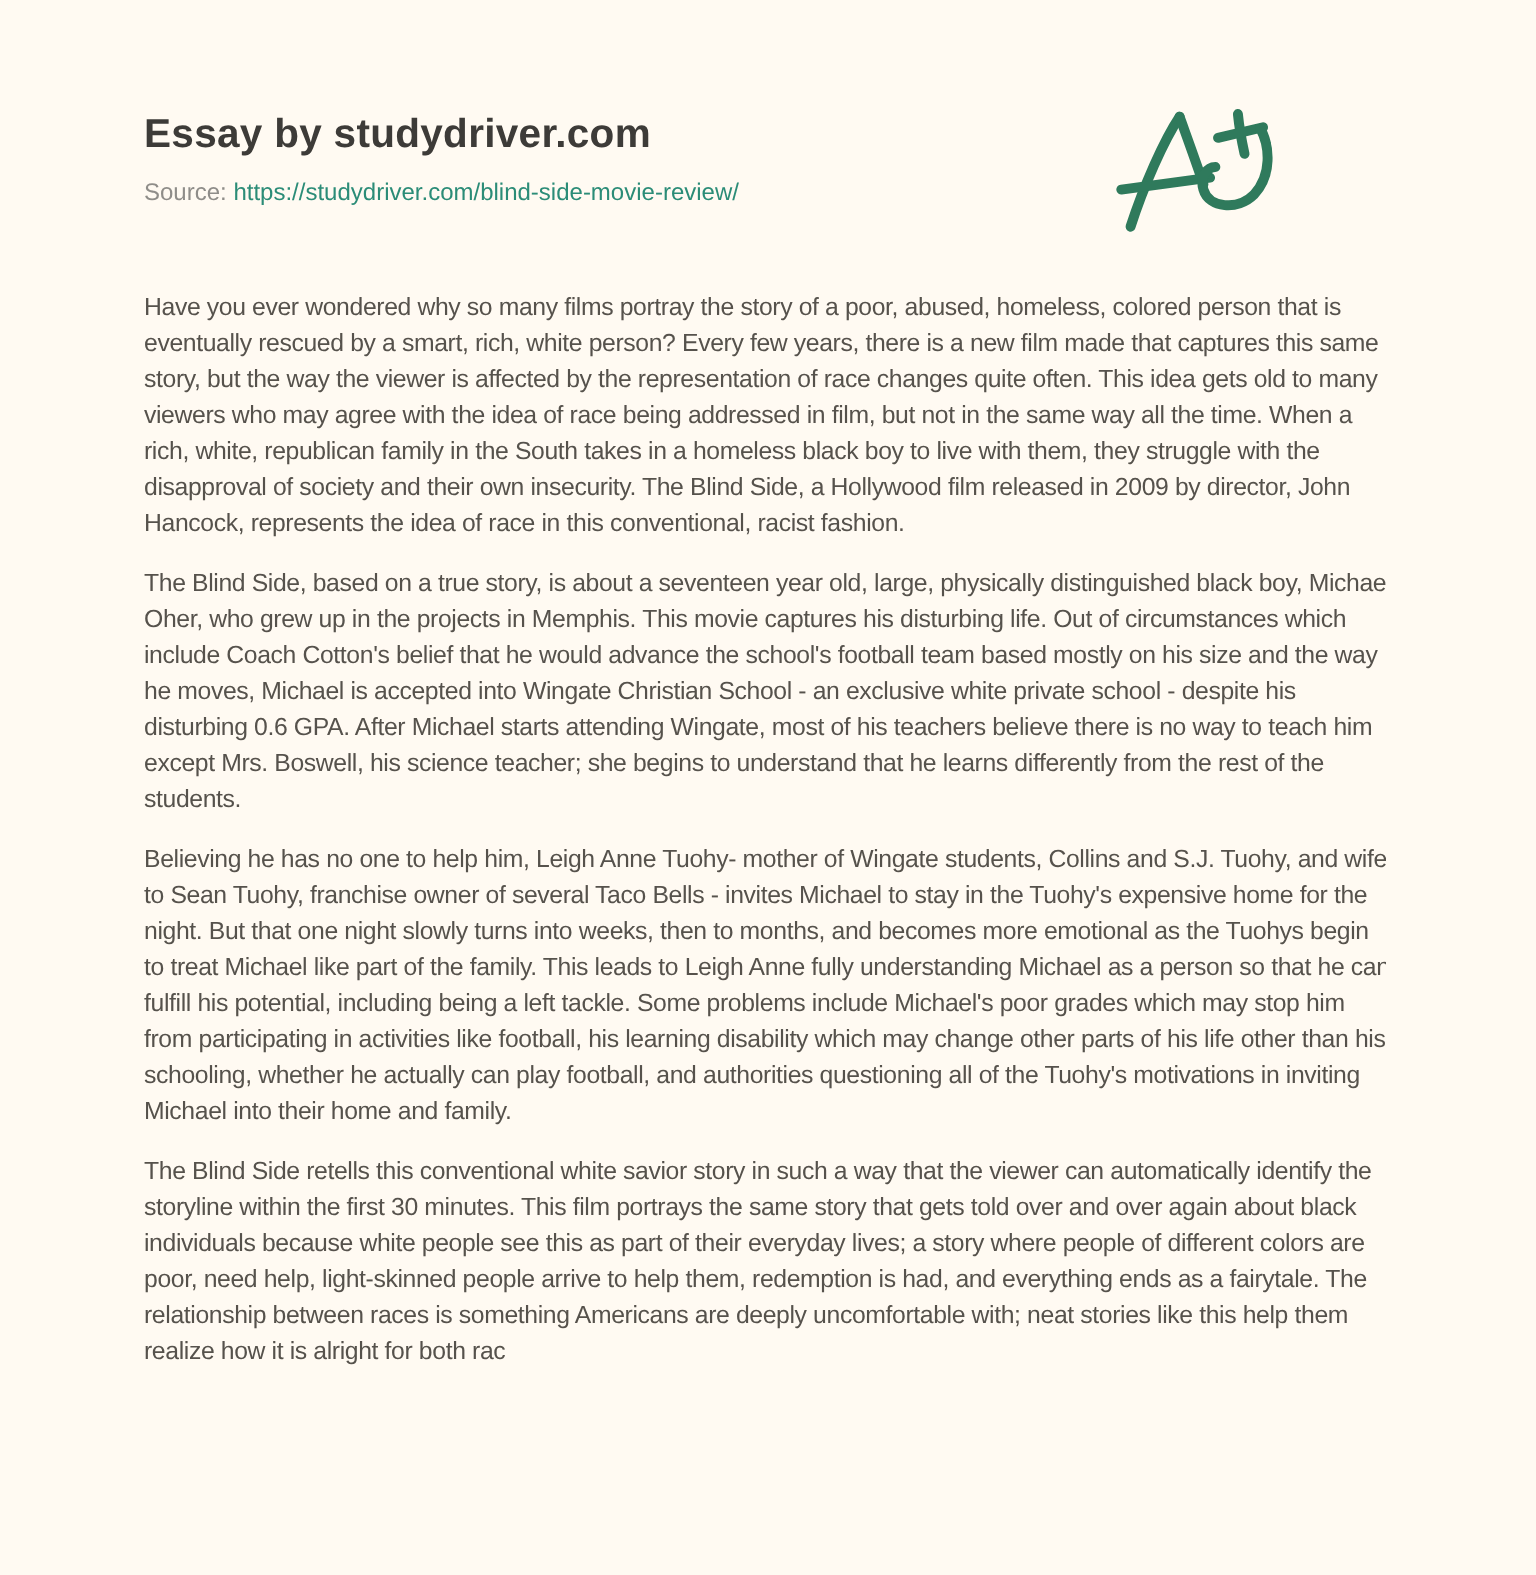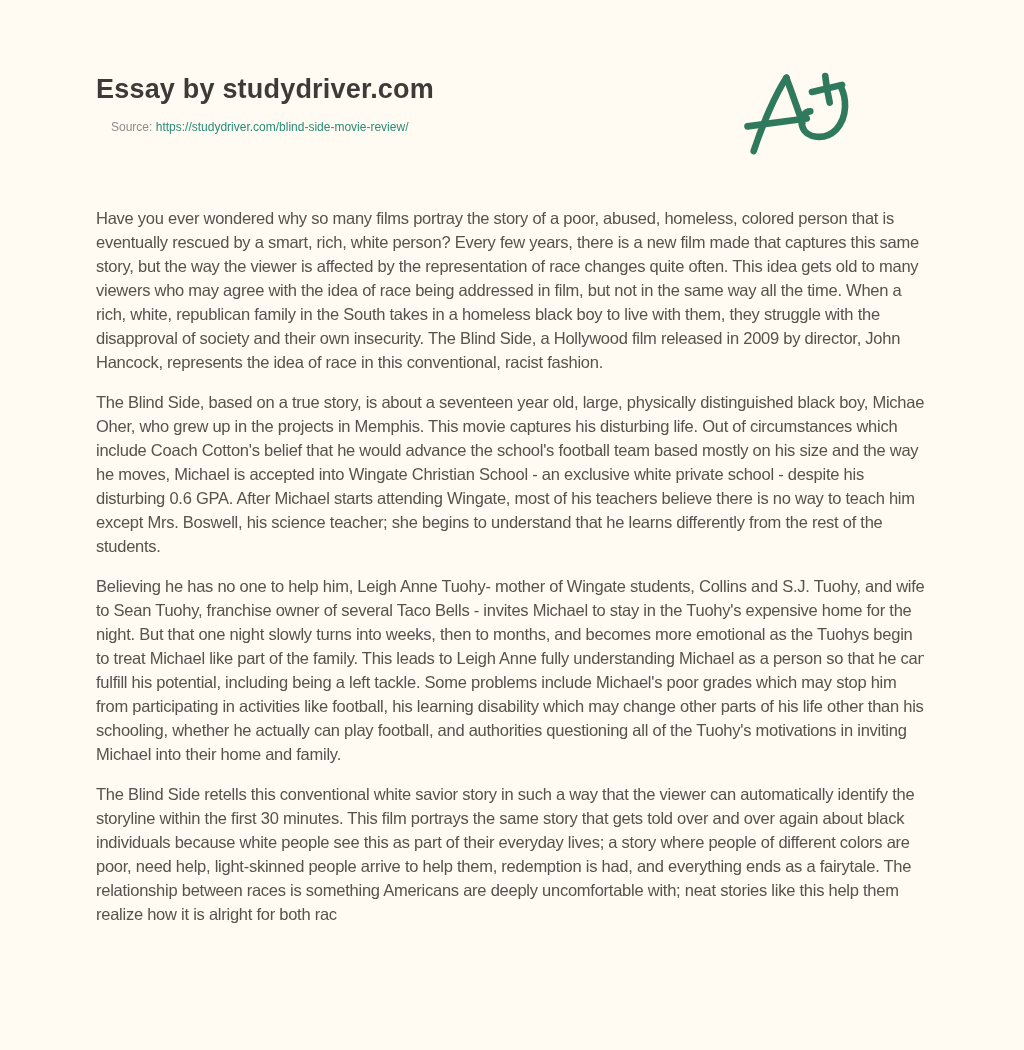--- a/index.html
+++ b/index.html
@@ -24,23 +24,22 @@
   }
   .site-title {
     margin: 16px 0 0 0;
     font-size: 27px;
     font-weight: 700;
     color: #3d3b38;
     letter-spacing: 0.2px;
   }
   .source-line {
     margin-top: 15px;
-    font-size: 12px;
+    font-size: 16px;
     color: #8f8d89;
-    margin-left: 15px;
   }
   .source-line a {
     color: #2b8c77;
     text-decoration: none;
   }
   .logo {
     flex: 0 0 auto;
     margin-top: 2px;
     margin-right: -22px;
   }
@@ -50,21 +49,21 @@
     display: block;
   }
   .essay-title {
     margin: 90px 0 0 0;
     font-size: 30px;
     font-weight: 700;
     color: #23211e;
     letter-spacing: 0.1px;
   }
   .essay-body {
-    margin-top: 38px;
+    margin-top: 25px;
     width: 832px;
   }
   .essay-body p {
     margin: 0 0 16px 0;
     font-size: 16.5px;
     line-height: 24px;
     letter-spacing: -0.25px;
     color: #56524c;
   }
 </style>

